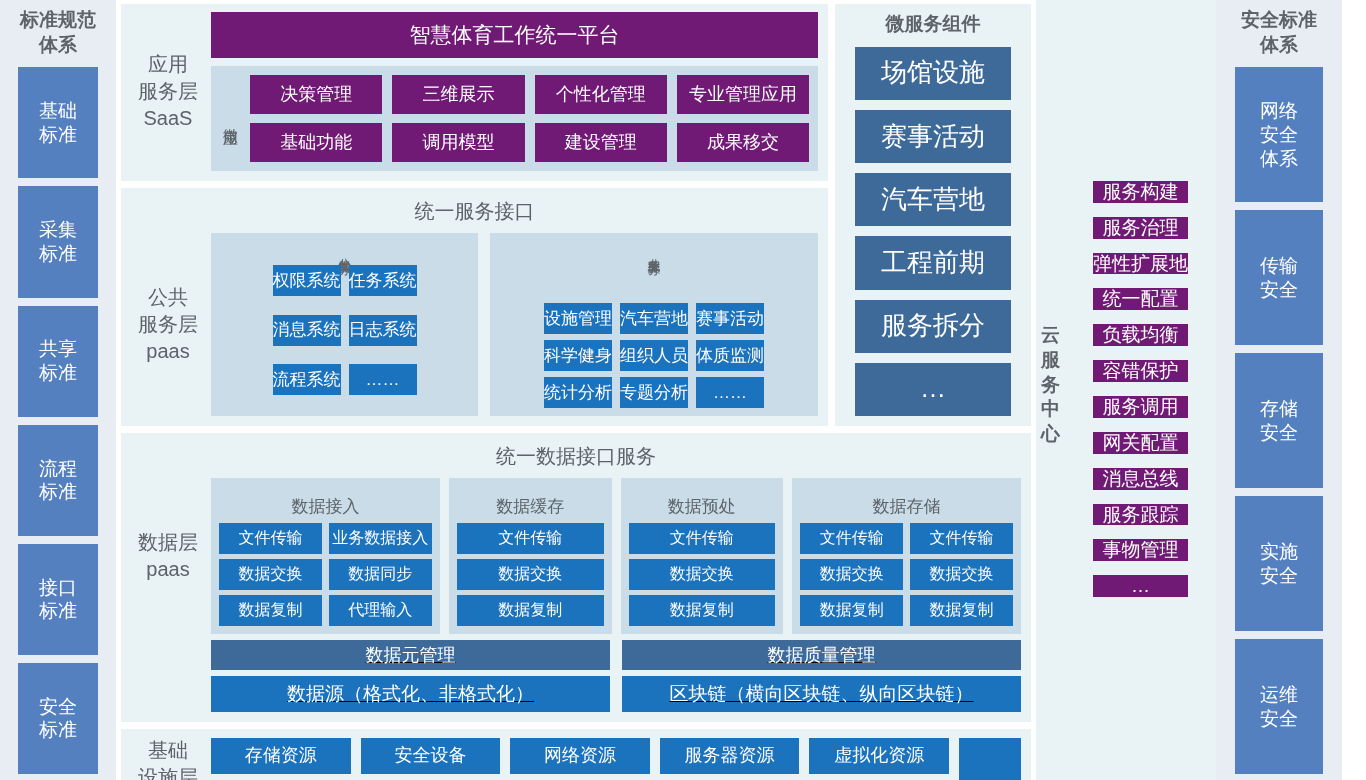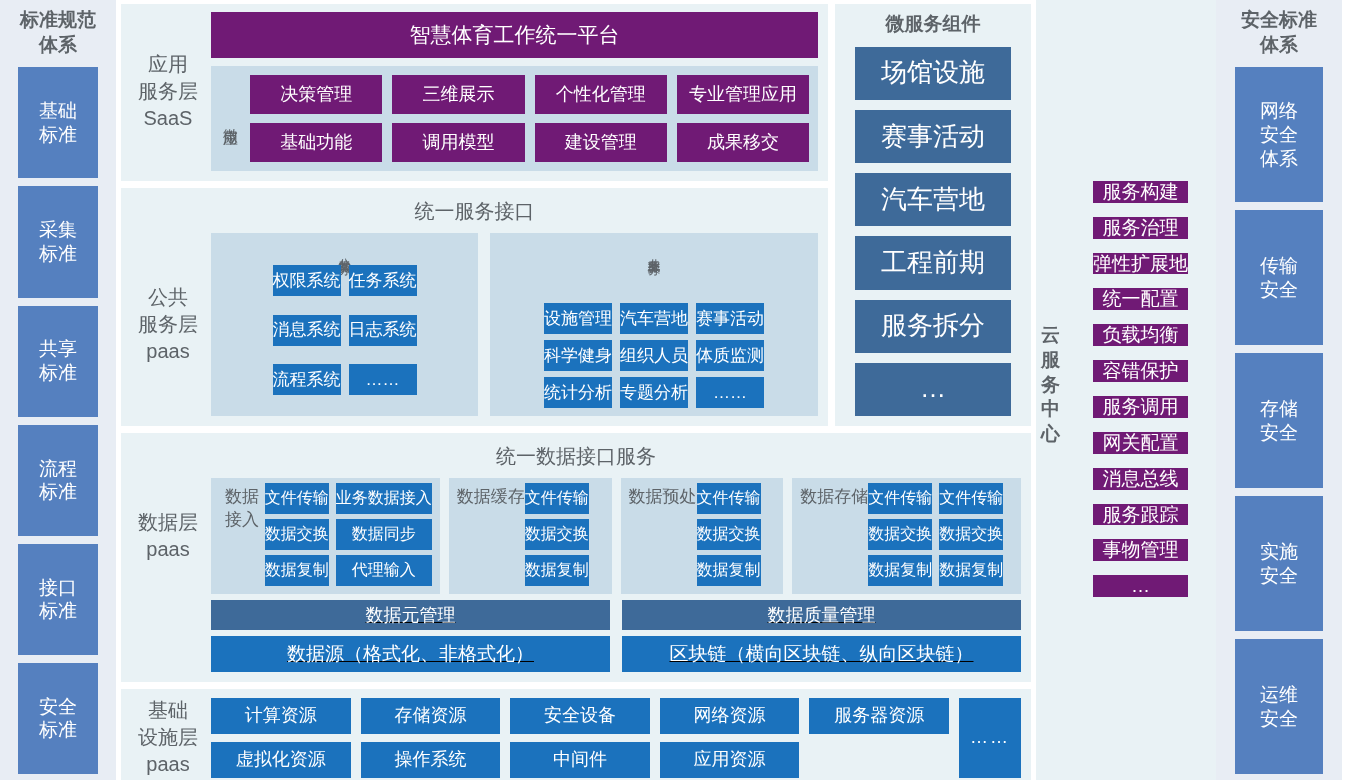--- a/index.html
+++ b/index.html
@@ -144,21 +144,21 @@
   .mscol .sidetitle { margin-bottom: 10px; }
   .mslist { flex: 1 1 auto; width: 100%; display: flex; flex-direction: column; gap: 10px; align-items: center; padding: 0 20px; }
   .mslist .box { width: 100%; flex: 1 1 0; font-size: 26px; }
 
   
   .datasec { padding: 6px 10px 10px 10px; display: flex; flex-direction: column; }
   .datatitle { text-align: center; color: #5d6368; font-size: 20px; padding: 4px 0 8px 0; }
   .datarow { display: flex; align-items: center; gap: 6px; }
   .datarow .rowlabel { width: 74px; }
   .dgroups { flex: 1 1 auto; display: flex; gap: 9px; min-width: 0; }
-  .dgroup { background: #C9DCE8; padding: 5px 8px 8px 8px; display: flex; flex-direction: row; }
+  .dgroup { background: #C9DCE8; padding: 15px 8px 8px 8px; display: flex; flex-direction: column; }
   .dgroup .gtitle { text-align: center; color: #5d6368; font-size: 17px; padding: 2px 0 5px 0; }
   .ggrid { display: grid; gap: 5px 7px; }
   .ggrid.c1 { grid-template-columns: 1fr; }
   .ggrid.c2 { grid-template-columns: repeat(2, 1fr); }
   .ggrid .box { height: 31px; font-size: 16px; }
   .g1 { flex: 1.45 1 0; } .g2 { flex: 1 1 0; } .g3 { flex: 1 1 0; } .g4 { flex: 1.45 1 0; }
   .mgmtrows { display: flex; flex-direction: column; gap: 6px; padding-left: 80px; padding-top: 6px; }
   .mgmtrow { display: flex; gap: 12px; text-decoration: underline; }
   .mgmtrow .box { flex: 1 1 0; height: 30px; font-size: 18px; }
   .mgmtrow.second .box { height: 36px; font-size: 19px; }
@@ -349,21 +349,20 @@
         </div>
       </div>
     </div>
 
     <div class="section infra">
       <div class="rowlabel">基础
 设施层
 paas</div>
       <div class="infrabody">
         <div class="infragrid">
-          <div class="box blue">计算资源</div>
           <div class="box blue">存储资源</div>
           <div class="box blue">安全设备</div>
           <div class="box blue">网络资源</div>
           <div class="box blue">服务器资源</div>
           <div class="box blue">虚拟化资源</div>
           <div class="box blue">操作系统</div>
           <div class="box blue">中间件</div>
           <div class="box blue">应用资源</div>
         </div>
         <div class="box blue infradots">……</div>

